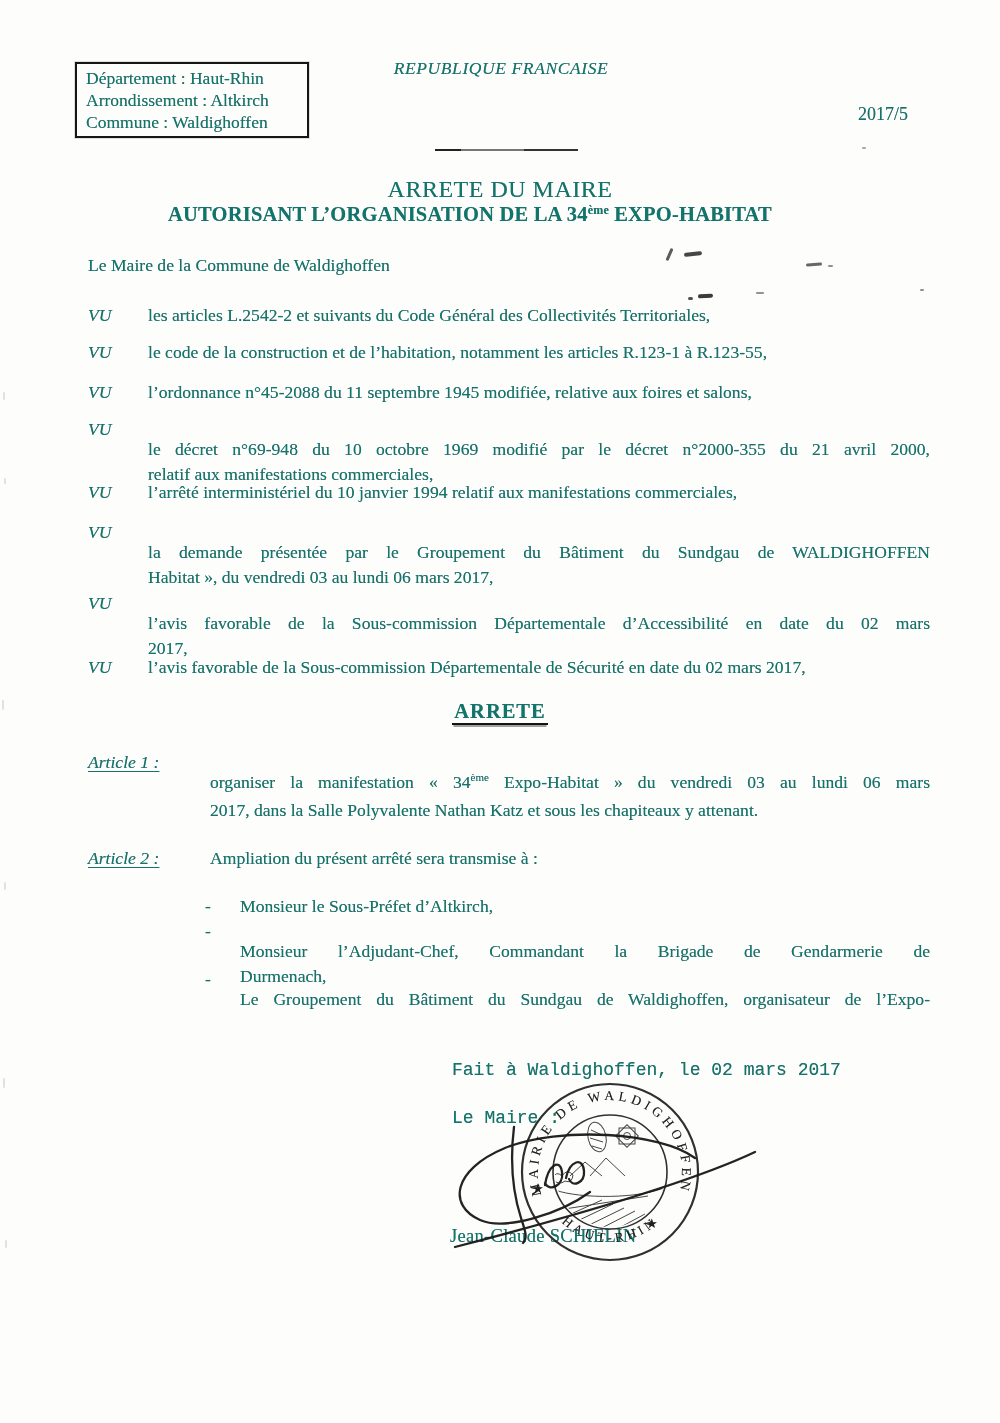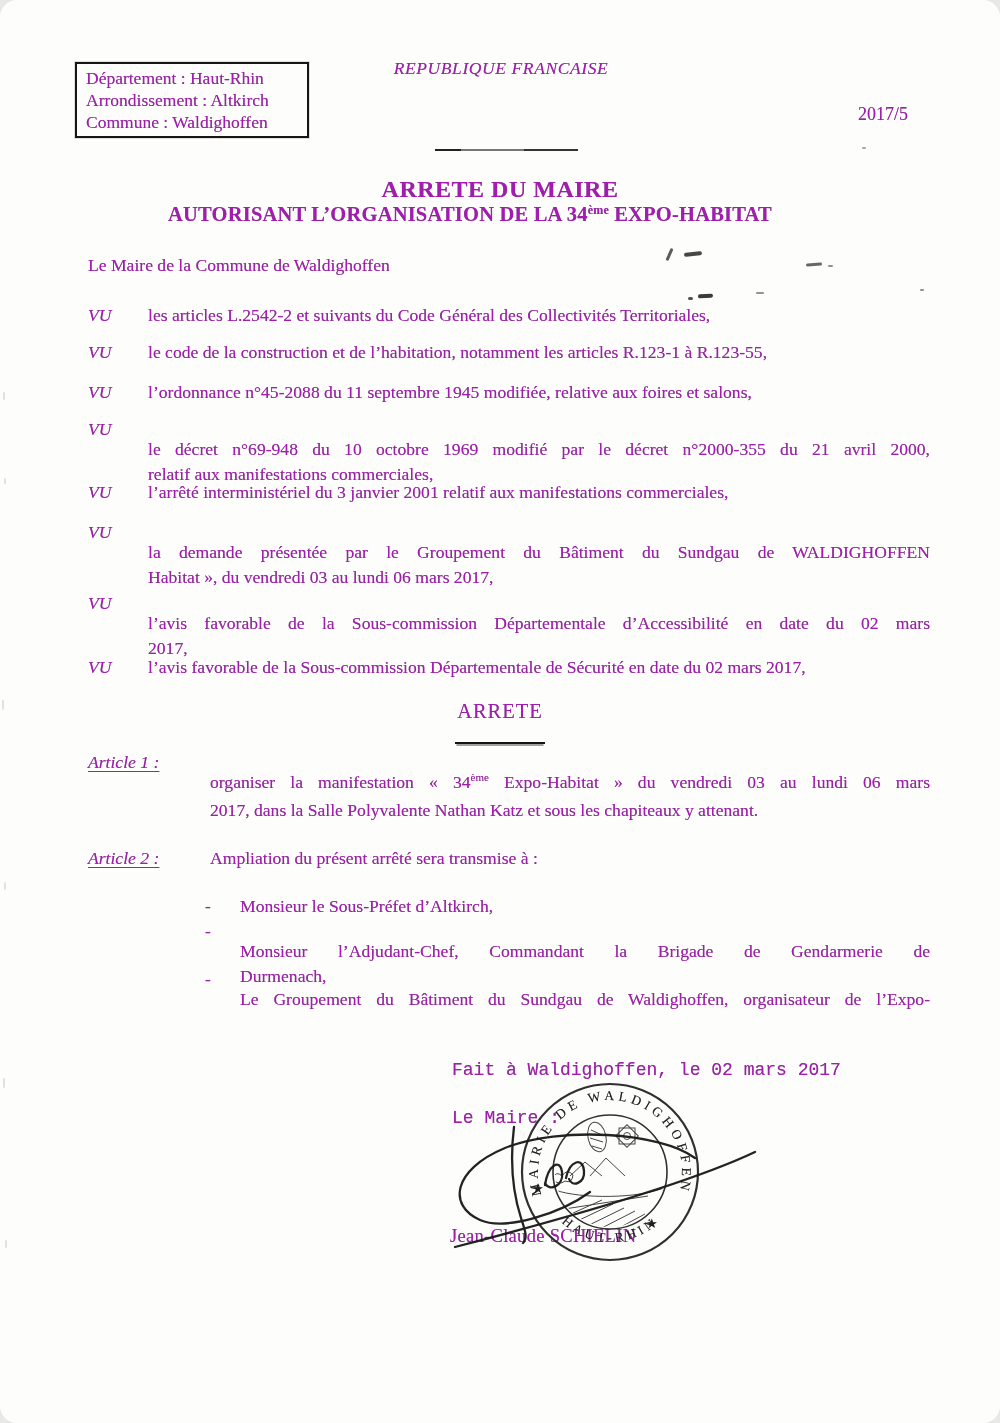--- a/index.html
+++ b/index.html
@@ -1,41 +1,41 @@
 <!DOCTYPE html>
 <html><head>
 <meta charset="utf-8">
 <style>
   html,body{margin:0;padding:0;background:#e8e8e8;}
   .page{position:relative;width:1000px;height:1423px;background:#fefefdf5;background:#fdfdfc;overflow:hidden;
-        font-family:"Liberation Serif","DejaVu Serif",serif;color:#a21caf;
-        text-shadow:0 0 .4px rgba(30,30,30,.45);border-radius:17px;}
+        font-family:"Liberation Serif","DejaVu Serif",serif;color:#0f766e;
+        text-shadow:0 0 .4px rgba(30,30,30,.45);}
   .dept-box{position:absolute;left:75px;top:62px;width:212px;border:2px solid #161616;
             padding:3px 9px;font-size:17.5px;line-height:22px;box-shadow:0 0 0 1px rgba(0,0,0,.12);}
   .republic{position:absolute;left:1px;top:58px;width:1000px;text-align:center;
             font-style:italic;font-size:17.5px;letter-spacing:.6px;}
   .refnum{position:absolute;left:858px;top:104px;font-size:18px;}
   .sepline{position:absolute;left:435px;top:149px;width:143px;height:2px;
            background:linear-gradient(90deg,#222 0 18%,#777 18% 62%,#333 62% 100%);}
   .title1{position:absolute;left:0;top:176px;width:1000px;text-align:center;
-          font-weight:bold;font-size:24px;letter-spacing:.5px;}
+          font-weight:normal;font-size:24px;letter-spacing:.5px;}
   .title2{position:absolute;left:0;top:203px;width:940px;text-align:center;
           font-weight:bold;font-size:20.5px;letter-spacing:.2px;}
   .sup{font-size:11px;position:relative;top:-7px;}
   .title2 .sup{font-size:12px;font-weight:bold;}
   .intro{position:absolute;left:88px;top:255px;font-size:17.6px;}
   .vu{position:absolute;left:88px;width:842px;font-size:17.6px;line-height:25.4px;}
   .vu .vulabel{position:absolute;left:0;top:0;font-style:italic;}
   .vu .vubody{margin-left:60px;width:782px;}
   .line{text-align:justify;}
   .jl{text-align:justify;-moz-text-align-last:justify;text-align-last:justify;margin-top:20px;}
   .ll{text-align:left;}
   .arrete-wrap{position:absolute;left:0;top:700px;width:1000px;text-align:center;}
-  .arrete{display:inline-block;font-weight:normal;font-size:20.5px;letter-spacing:1px;
-          border-bottom:2.5px solid #141414;padding:0 2px 19px 2px;
+  .arrete{display:inline-block;font-weight:bold;font-size:20.5px;letter-spacing:1px;
+          border-bottom:2.5px solid #141414;padding:0 2px 0 2px;
           box-shadow:0 3.5px 0 -1.5px rgba(20,20,20,.4);}
   .article{position:absolute;left:88px;width:842px;font-size:17.6px;line-height:26px;}
   .article .alabel{position:absolute;left:0;top:0;font-style:italic;text-decoration:underline;
                    text-underline-offset:3px;}
   .article .abody{margin-left:122px;width:720px;}
   .recipient{position:absolute;left:205px;width:725px;font-size:17.6px;line-height:25px;}
   .recipient .dash{position:absolute;left:0;top:0;}
   .recipient .rbody{margin-left:35px;width:690px;}
   .closing{position:absolute;left:452px;font-size:18px;font-family:Liberation Mono, monospace;}
   .name{position:absolute;left:450px;top:1226px;font-size:18.5px;letter-spacing:.3px;}
@@ -84,21 +84,21 @@
   <div class="vu" style="top:417px">
     <span class="vulabel">VU</span>
     <div class="vubody">
       <div class="line jl">le décret n°69-948 du 10 octobre 1969 modifié par le décret n°2000-355 du 21 avril 2000,</div>
       <div class="line ll">relatif aux manifestations commerciales,</div>
     </div>
   </div>
   <div class="vu" style="top:480px">
     <span class="vulabel">VU</span>
     <div class="vubody">
-        <div class="line ll">l’arrêté interministériel du 3 janvier 2001 relatif aux manifestations commerciales,</div>
+        <div class="line ll">l’arrêté interministériel du 10 janvier 1994 relatif aux manifestations commerciales,</div>
       </div>
   </div>
   <div class="vu" style="top:520px">
     <span class="vulabel">VU</span>
     <div class="vubody">
       <div class="line jl">la demande présentée par le Groupement du Bâtiment du Sundgau de WALDIGHOFFEN</div>
       <div class="line ll">Habitat », du vendredi 03 au lundi 06 mars 2017,</div>
     </div>
   </div>
   <div class="vu" style="top:591px">

